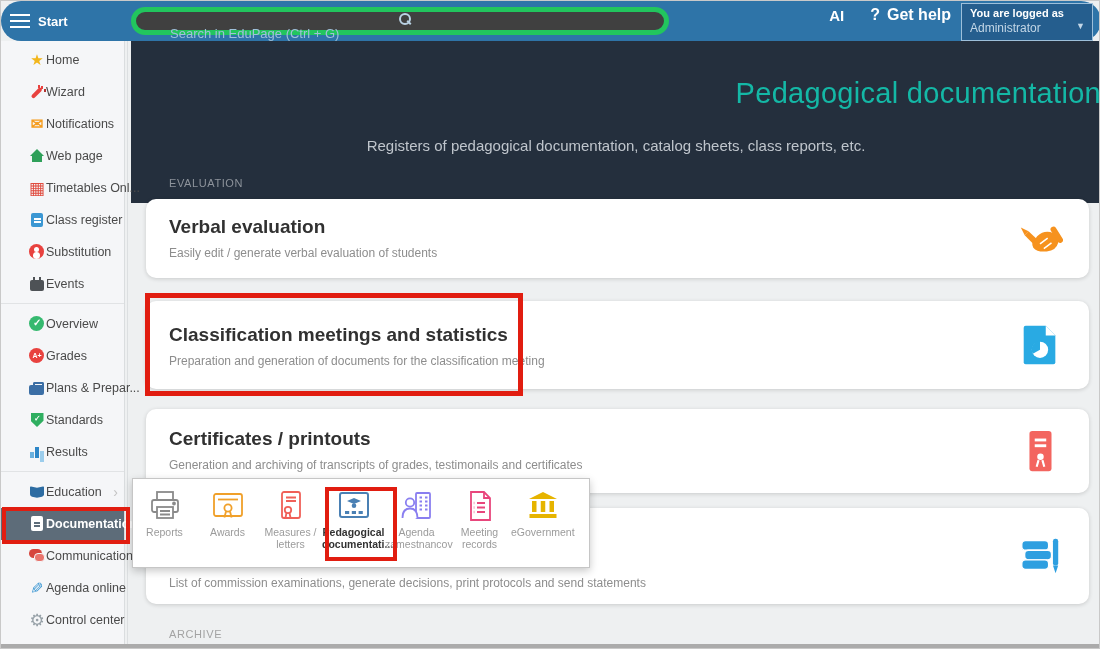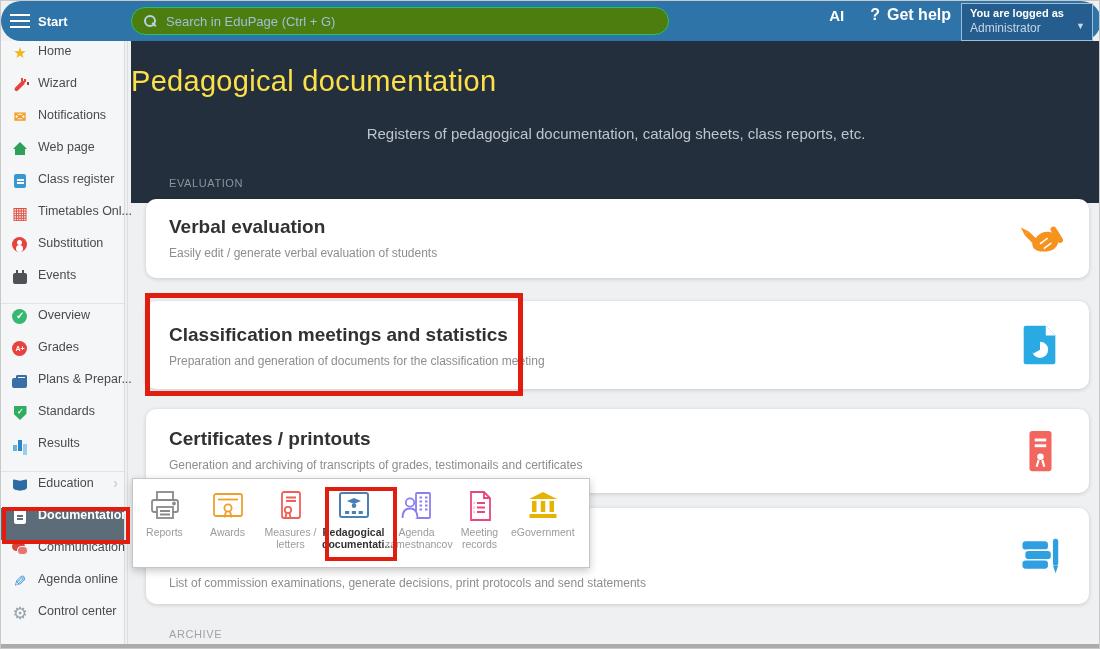--- a/index.html
+++ b/index.html
@@ -14,22 +14,22 @@
   
   .topbar {
     position: absolute; left:0; top:0; width:1100px; height:40px;
     background: #2e74a8; display:flex; align-items:center; z-index:4;border-radius:20px;
   }
   .burger { width:20px; height:14px; margin-left:9px; cursor:pointer;
     background: linear-gradient(#fff 0 2px, transparent 2px 6px, #fff 6px 8px, transparent 8px 12px, #fff 12px 14px); }
   .start-label { color:#fff; font-size:13px; font-weight:bold; margin-left:8px; }
   .searchbox {
     position:absolute; left:130px; top:6px; width:538px; height:28px;
-    background:#4d7c0f; border:1px solid #22c55e; border-radius:14px;
-    display:flex; align-items:center; padding-left:12px;
+    background:#404040; border:5px solid #22c55e; border-radius:14px;
+    display:flex; align-items:center; padding-left:12px;flex-direction:column;
   }
   .mag { width:14px; height:14px; position:relative; flex:none; }
   .mag::before { content:""; position:absolute; width:8px; height:8px; border:2px solid #b9d2e4; border-radius:50%; left:0; top:1px; }
   .mag::after  { content:""; position:absolute; width:2px; height:5px; background:#b9d2e4; transform:rotate(-45deg); left:9px; top:8px; }
   .searchbox input {
     background:transparent; border:none; outline:none; color:#e4eef6;
     font-size:13px; width:480px; margin-left:8px; font-family:"Liberation Sans",sans-serif;
   }
   .searchbox input::placeholder { color:#9fc0d9; }
   .topbar-right { position:absolute; right:150px; top:0; height:28px; display:flex; align-items:center; gap:26px; }
@@ -42,21 +42,21 @@
     background:#255e8e; border:1px solid #9dbfda; padding:3px 8px; cursor:pointer;
   }
   .userbox .logged { color:#fff; font-size:11px; font-weight:bold; }
   .userbox .uname { color:#c3d7e7; font-size:12px; margin-top:2px; }
   .userbox .caret { position:absolute; right:7px; bottom:9px; color:#c3d7e7; font-size:9px; }
   
   .sidebar { position:absolute; left:0; top:40px; width:124px; height:609px;
     background:#f5f6f8; border-right:1px solid #dadddf; z-index:3; }
   .track { position:absolute; left:126px; top:40px; height:609px; width:1px; background:#dcdfe1; }
   .sgap { height:3px; }
-  .srow { height:32px; display:flex; align-items:flex-start; padding-left:10px; gap:9px; cursor:pointer; }
+  .srow { height:32px; display:flex; align-items:center; padding-left:27px; cursor:pointer; }
   .srow .slb { font-size:12.5px; color:#4a4a4a; white-space:nowrap; }
   .srow.sel { background:#5d6c79; }
   .srow.sel .slb { color:#fff; font-weight:bold; }
   .sdiv { height:1px; background:#e1e3e5; margin:3px 0 4px 0; }
   .chev { margin-left:auto; margin-right:6px; color:#c4c4c4; font-size:14px; line-height:1; }
   .backarrow { margin-left:auto; margin-right:4px; color:#2b2b2b; font-size:8px; }
   
   .ic { width:18px; height:18px; position:relative; flex:none; display:flex; align-items:center; justify-content:center; }
   .i-star::before { content:"★"; color:#f2b61c; font-size:15px; }
   .i-wand::before { content:""; position:absolute; width:13px; height:3.5px; background:#e8423f; border-radius:2px; transform:rotate(-45deg); top:8px; left:2px; }
@@ -84,21 +84,21 @@
   .i-openbook::before { content:""; position:absolute; width:7px; height:10px; background:#2d6ca2; transform:skewY(12deg); left:2px; top:4px; border-radius:1px 0 0 2px; }
   .i-openbook::after { content:""; position:absolute; width:7px; height:10px; background:#2d6ca2; transform:skewY(-12deg); right:2px; top:4px; border-radius:0 1px 2px 0; }
   .i-docw::before { content:""; position:absolute; width:12px; height:15px; background:#fff; border-radius:2px; top:1px; left:3px; }
   .i-docw::after { content:""; position:absolute; width:6px; height:2px; background:#5d6c79; top:7px; left:6px; box-shadow:0 3px 0 #5d6c79; }
   .i-chat::before { content:""; position:absolute; width:13px; height:9px; background:#d6453d; border-radius:5px; top:2px; left:1px; }
   .i-chat::after { content:""; position:absolute; width:9px; height:7px; background:#e8746d; border:1px solid #f5f6f8; border-radius:4px; bottom:3px; right:1px; }
   .i-pen::before { content:"✎"; color:#3b97d3; font-size:16px; display:inline-block; transform:scaleX(-1); }
   .i-gear::before { content:"⚙"; color:#97a1a8; font-size:17px; }
   
   .hero { position:absolute; left:130px; top:40px; width:970px; height:162px; background:#242f3d; }
-  .hero-title { color:#fde047; font-size:29px; font-weight:400; text-align:left; margin-top:24px; letter-spacing:.3px; }
+  .hero-title { color:#14b8a6; font-size:29px; font-weight:400; text-align:right; margin-top:36px; letter-spacing:.3px; }
   .hero-sub { color:#bfc5cc; font-size:15px; text-align:center; margin-top:27px; }
   .section-label { position:absolute; font-size:11px; letter-spacing:.6px; }
   .lbl-eval { left:168px; top:176px; color:#8d939b; }
   .lbl-arch { left:168px; top:627px; color:#a3a3a3; }
   .card { position:absolute; left:145px; width:943px; background:#fff; border-radius:10px;
     box-shadow:0 1px 4px rgba(0,0,0,.16); cursor:pointer; z-index:1; }
   .card-title { font-size:19px; font-weight:bold; color:#313131; margin-left:23px; }
   .card-sub { font-size:12px; color:#8d8d8d; margin-left:23px; margin-top:8px; }
   .card-icon { position:absolute; right:26px; top:50%; transform:translateY(-50%); width:46px; height:46px; }
   .c1 { top:198px; height:79px; padding-top:17px; }
@@ -157,26 +157,26 @@
   </div>
   <div class="srow">
     <span class="ic i-env"></span>
     <span class="slb">Notifications</span>
   </div>
   <div class="srow">
     <span class="ic i-house"></span>
     <span class="slb">Web page</span>
   </div>
   <div class="srow">
+    <span class="ic i-grid"></span>
+    <span class="slb">Timetables Onl...</span>
+  </div>
+  <div class="srow">
     <span class="ic i-book"></span>
     <span class="slb">Class register</span>
-  </div>
-  <div class="srow">
-    <span class="ic i-grid"></span>
-    <span class="slb">Timetables Onl...</span>
   </div>
   <div class="srow">
     <span class="ic i-person"></span>
     <span class="slb">Substitution</span>
   </div>
   <div class="srow">
     <span class="ic i-cal"></span>
     <span class="slb">Events</span>
   </div>
   <div class="sdiv"></div>

